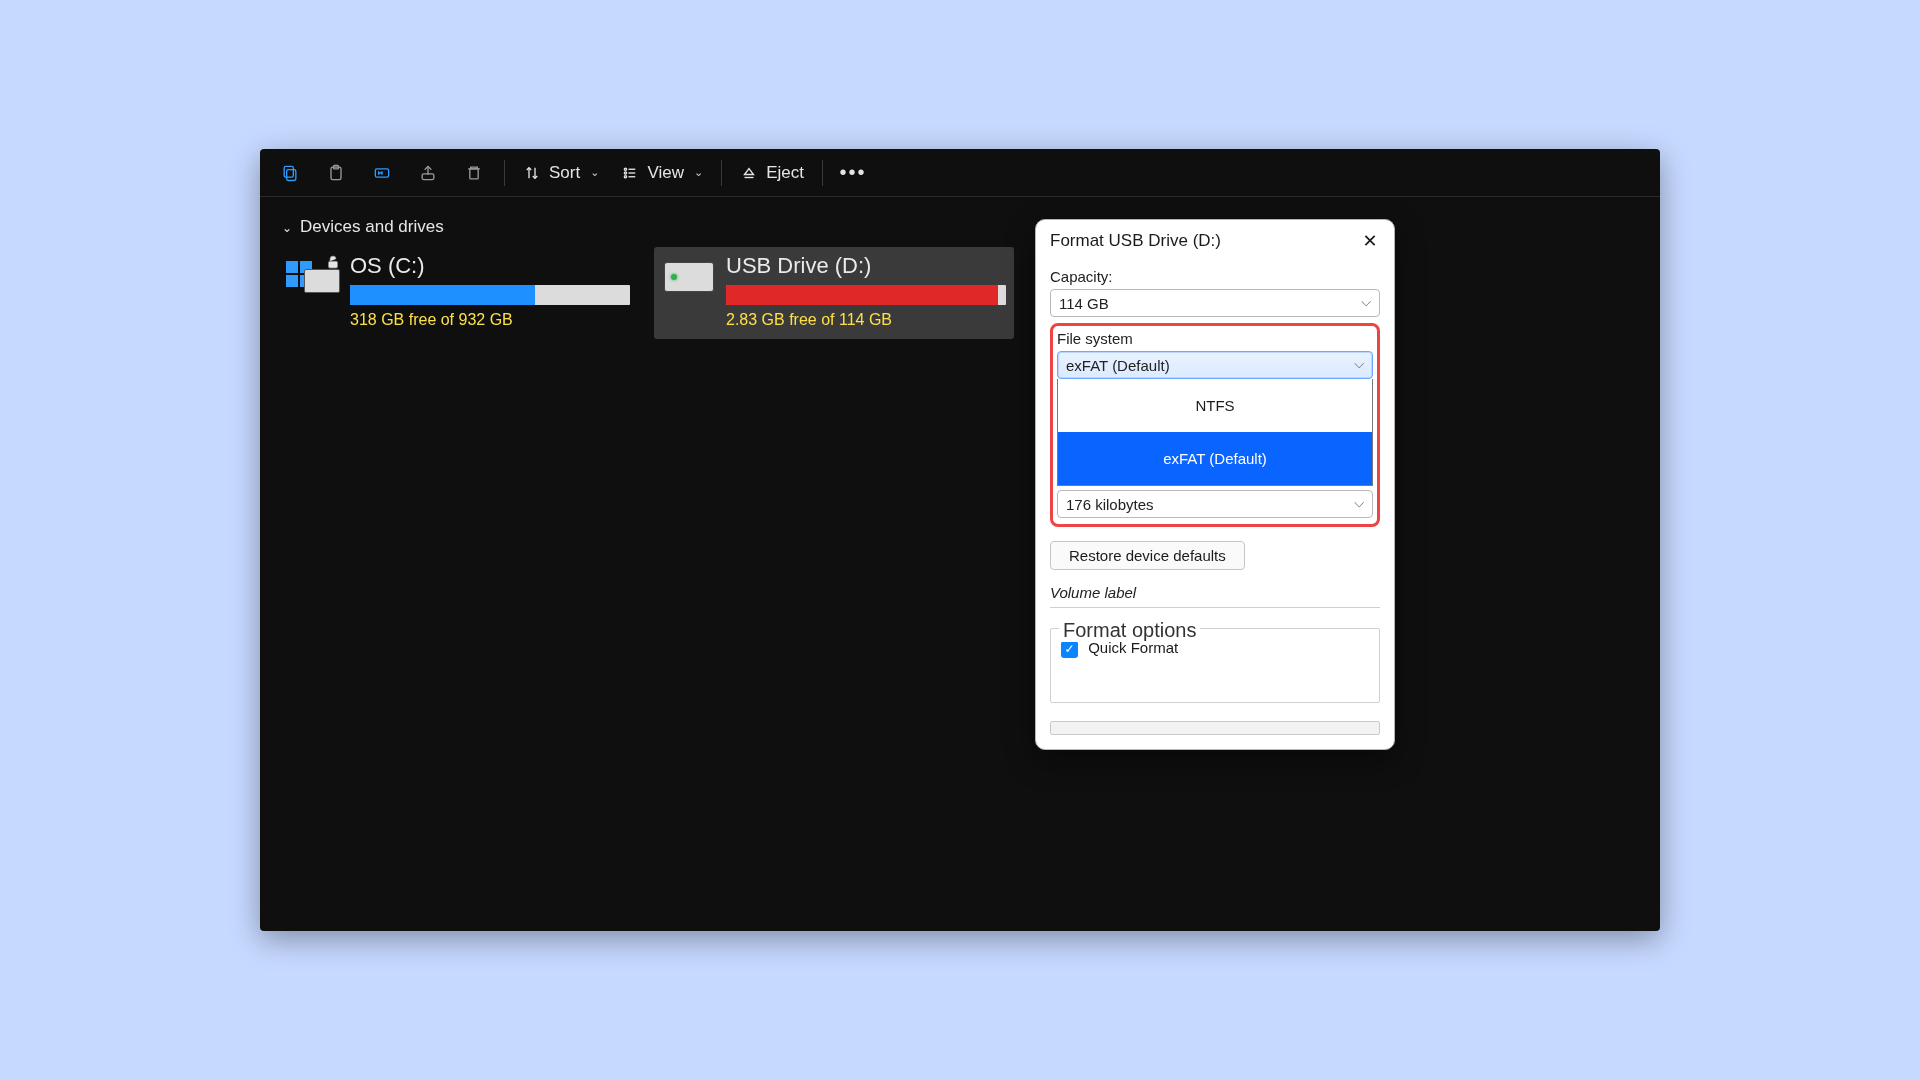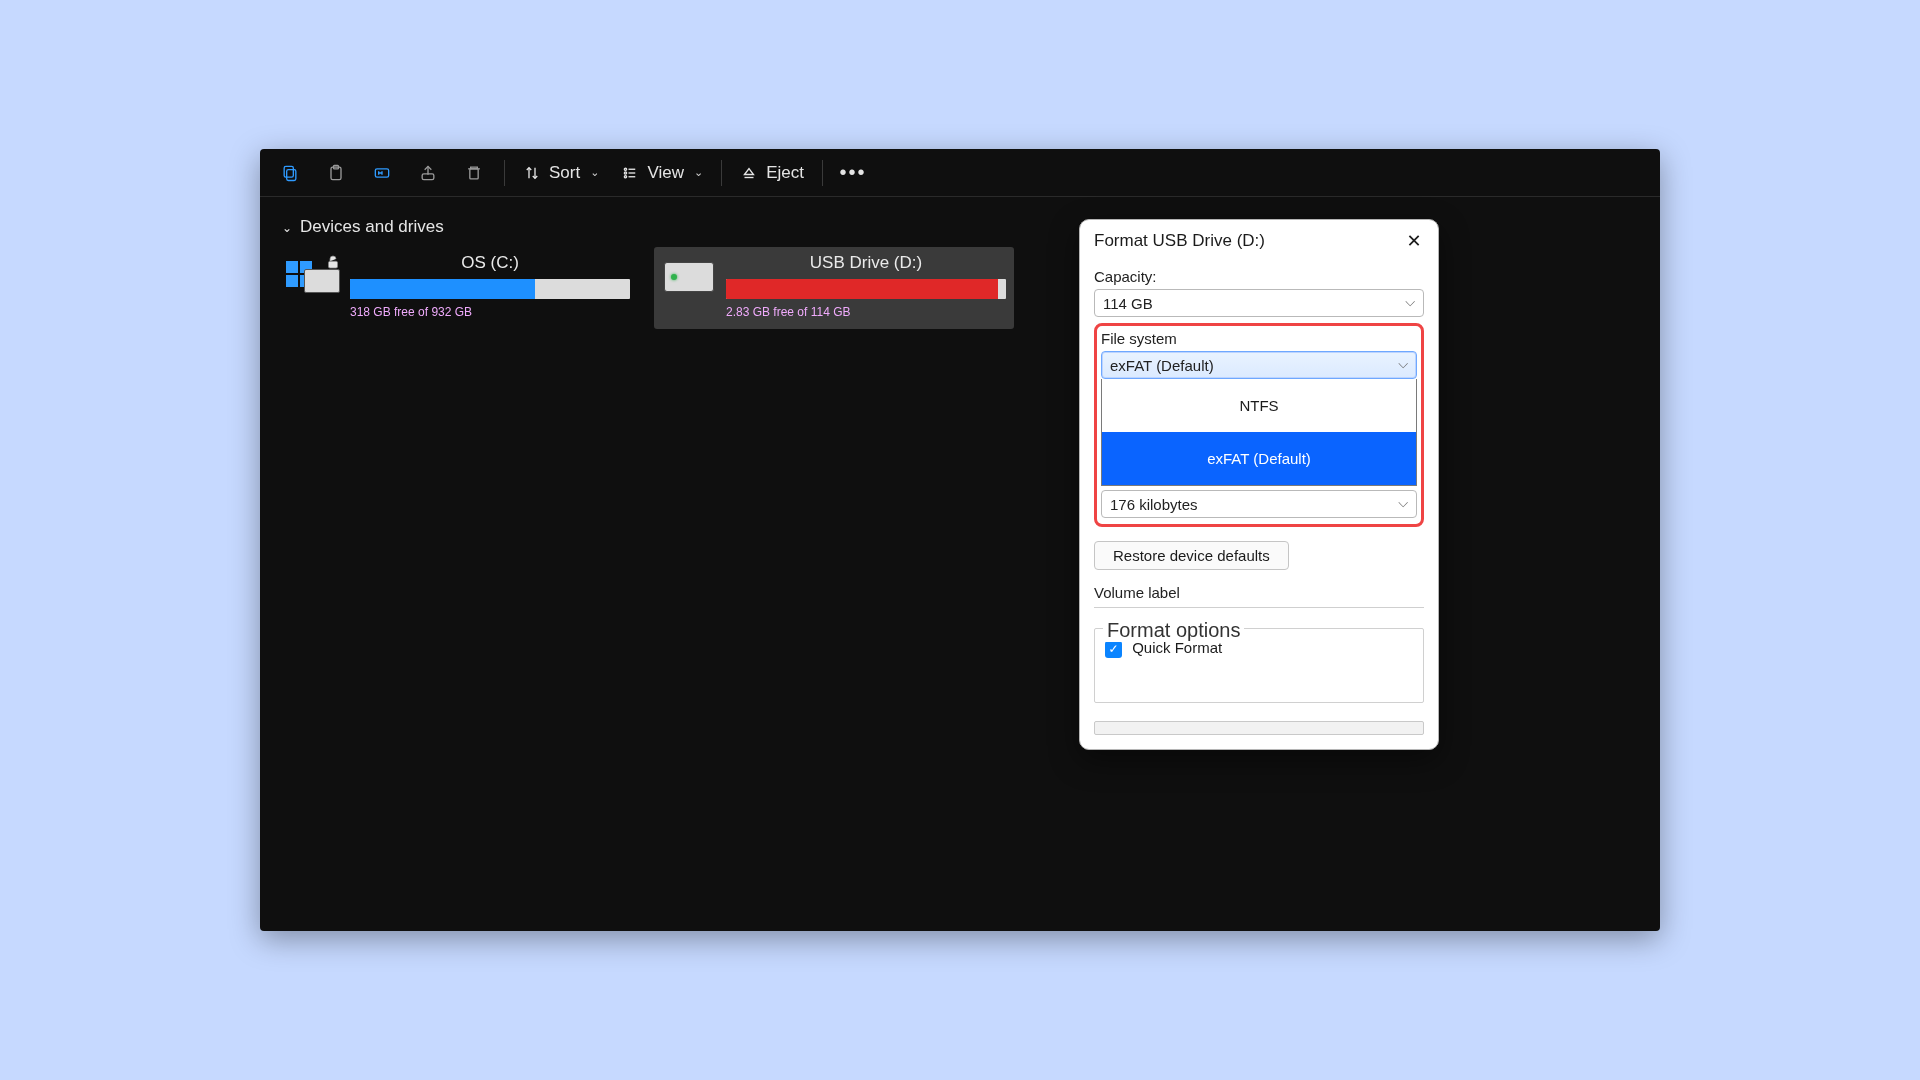--- a/index.html
+++ b/index.html
@@ -54,24 +54,24 @@
 
   .drives { display: flex; gap: 16px; }
   .drive {
     width: 360px; padding: 6px 8px 10px 8px;
     border-radius: 3px;
     display: flex; gap: 10px;
   }
   .drive.selected { background: #3a3a3a; }
   .drive .ico { width: 54px; height: 48px; display:flex; align-items:center; justify-content:center; }
   .drive .info { flex: 1; display: flex; flex-direction: column; gap: 6px; }
-  .drive .name { font-size: 17px; color: #eaeaea; text-align: center; }
+  .drive .name { font-size: 22px; color: #eaeaea; }
   .drive .bar { height: 20px; background: #dcdcdc; border-radius: 1px; overflow: hidden; }
   .drive .bar .fill { height: 100%; }
-  .drive .sub { font-size: 12px; color: #f0abfc; }
+  .drive .sub { font-size: 16px; color: #fde047; }
 
   
   .hdd-ico { width:50px; height:30px; background:#dcdcdc; border:1px solid #444; border-radius:3px; position:relative; }
   .hdd-ico::after { content:""; position:absolute; left:6px; top:11px; width:6px; height:6px; background:#2fb24c; border-radius:50%; box-shadow: 0 0 3px #2fb24c; }
 
   .os-ico { position: relative; width:54px; height:44px; }
   .os-ico .win {
     position:absolute; left:0; top:6px; width:26px; height:26px;
     display:grid; grid-template-columns:1fr 1fr; grid-template-rows:1fr 1fr; gap:2px;
   }
@@ -87,21 +87,20 @@
   
   .dialog {
     position: absolute;
     left: 775px; top: 70px;
     width: 360px;
     background: #ffffff;
     border: 1px solid #b5b5b5;
     border-radius: 10px;
     box-shadow: 0 10px 30px rgba(0,0,0,0.45);
     color: #1b1b1b;
-    margin-left: 44px;
   }
   .dialog .titlebar {
     display: flex; align-items: center; justify-content: space-between;
     padding: 10px 12px 6px 14px;
     font-size: 17px;
   }
   .dialog .close { font-size: 18px; width: 24px; text-align: center; cursor: default; }
   .dialog .body { padding: 2px 14px 14px 14px; font-size: 15px; }
   .field-label { font-size: 15px; color: #222; margin-top: 8px; margin-bottom: 4px; }
   .combo {
@@ -134,21 +133,21 @@
   .dropdown-list .opt.sel { background: #0a64ff; color: #ffffff; }
 
   .btn-inset {
     display:inline-block;
     border: 1px solid #c5c5c5; border-radius: 4px;
     padding: 5px 18px; font-size: 15px; color: #1b1b1b;
     background: #fafafa;
   }
   .restore { margin-top: 14px; }
   .hr { height: 1px; background: #cfcfcf; margin: 6px 0 4px 0; }
-  .vlabel { margin-top: 14px; }
+  .vlabel { margin-top: 14px; font-style: italic; }
   .opts-box {
     border: 1px solid #d0d0d0; border-radius: 2px;
     padding: 10px 10px 44px 10px; margin-top: 4px;
     position: relative;
   }
   .opts-title {
     position: absolute; top: -10px; left: 8px;
     background: #fff; padding: 0 4px; font-size: 20px; color:#333;
   }
   .cb { width: 17px; height: 17px; border-radius: 3px; background:#0a84ff; display:inline-flex; align-items:center; justify-content:center; color:#fff; font-size:12px; margin-right:6px; vertical-align:middle;}

